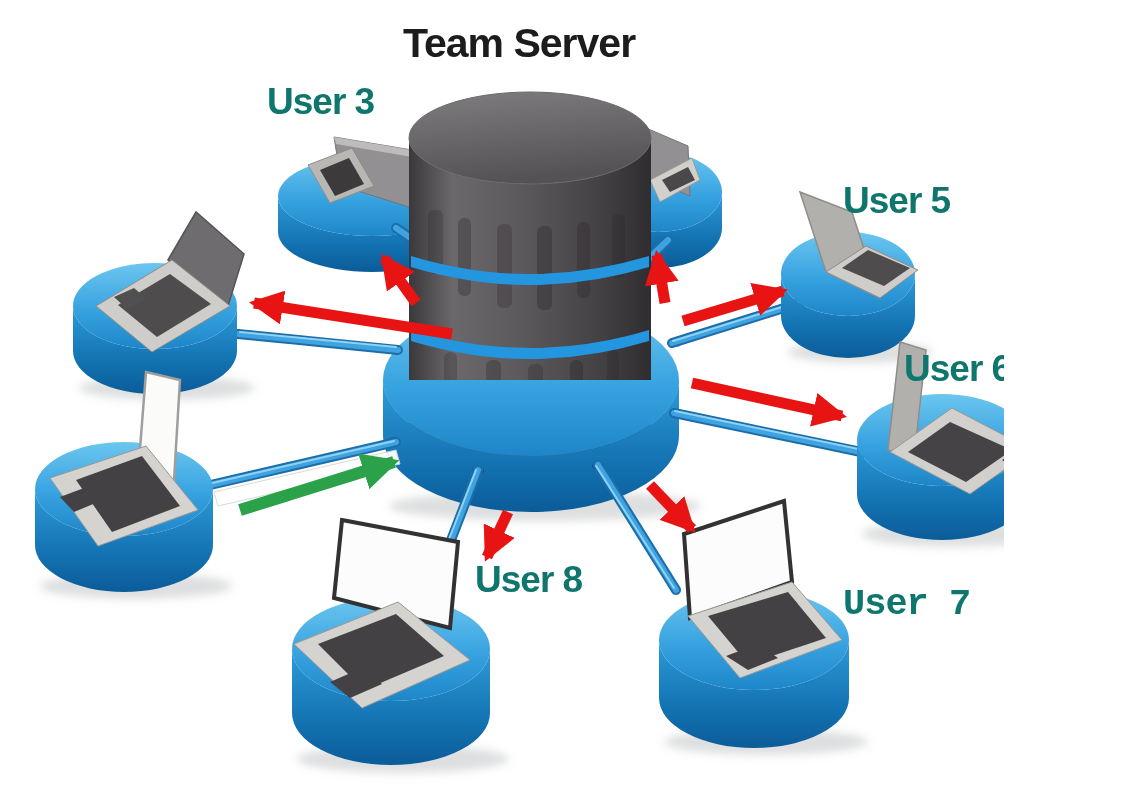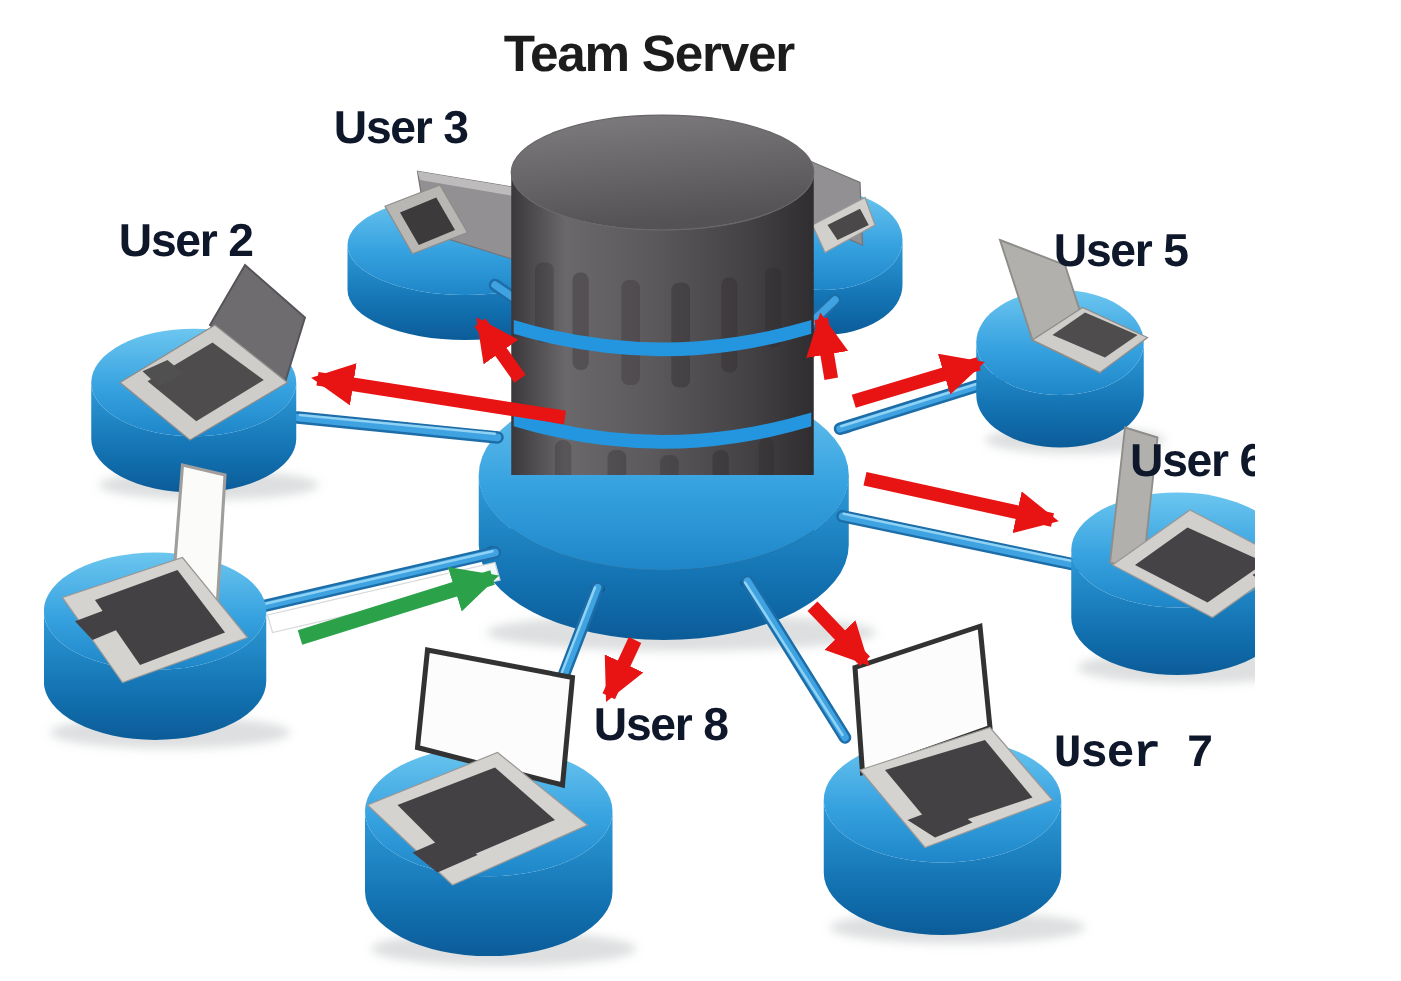--- a/index.html
+++ b/index.html
@@ -5,21 +5,21 @@
   html,body{margin:0;padding:0;background:#ffffff;}
   .stage{
     position:relative;width:1004px;height:785px;background:#ffffff;
     overflow:hidden;font-family:"Liberation Sans",sans-serif;
   }
   .stage svg{position:absolute;left:0;top:0;}
   .lbl{
     position:absolute;font-weight:bold;white-space:nowrap;
     font-family:"Liberation Sans",sans-serif;letter-spacing:-1px;line-height:1;
   }
-  .lbl.red{color:#0f172a;font-size:37px;}
+  .lbl.red{color:#0f766e;font-size:37px;}
   .lbl.green{color:#28a447;font-size:37px;}
   .lbl.title{color:#1c1c1c;font-size:41px;letter-spacing:-1px;}
   #lbl-title{left:403px;top:23px;}
   #lbl-u3{left:267px;top:83px;}
   #lbl-u4{left:670px;top:101px;}
   #lbl-u2{left:95px;top:174px;}
   #lbl-u5{left:843px;top:182px;}
   #lbl-u6{left:904px;top:350px;}
   #lbl-u1{left:185px;top:406px;}
   #lbl-u8{left:475px;top:561px;}
@@ -249,20 +249,19 @@
     <line x1="665" y1="303" x2="657" y2="255" stroke="#e81414" stroke-width="11" marker-end="url(#mRed)"></line>
     <line x1="683" y1="321" x2="783" y2="291" stroke="#e81414" stroke-width="11" marker-end="url(#mRed)"></line>
     <line x1="692" y1="383" x2="842" y2="416" stroke="#e81414" stroke-width="11" marker-end="url(#mRed)"></line>
     <line x1="650" y1="485" x2="692" y2="529" stroke="#e81414" stroke-width="11" marker-end="url(#mRed)"></line>
     <line x1="508" y1="512" x2="487" y2="557" stroke="#e81414" stroke-width="11" marker-end="url(#mRed)"></line>
     <line x1="240" y1="510" x2="394" y2="462" stroke="#2ba24a" stroke-width="12" marker-end="url(#mGreen)"></line>
   </g>
 </svg>
 
 <div id="lbl-title" class="lbl title">Team Server</div>
-<div id="lbl-u2" class="lbl red">User 2</div>
 <div id="lbl-u3" class="lbl red">User 3</div>
 <div id="lbl-u5" class="lbl red">User 5</div>
 <div id="lbl-u6" class="lbl red">User 6</div>
 <div id="lbl-u7" class="lbl red">User 7</div>
 <div id="lbl-u8" class="lbl red">User 8</div>
 
 </div>
 
 </body></html>

